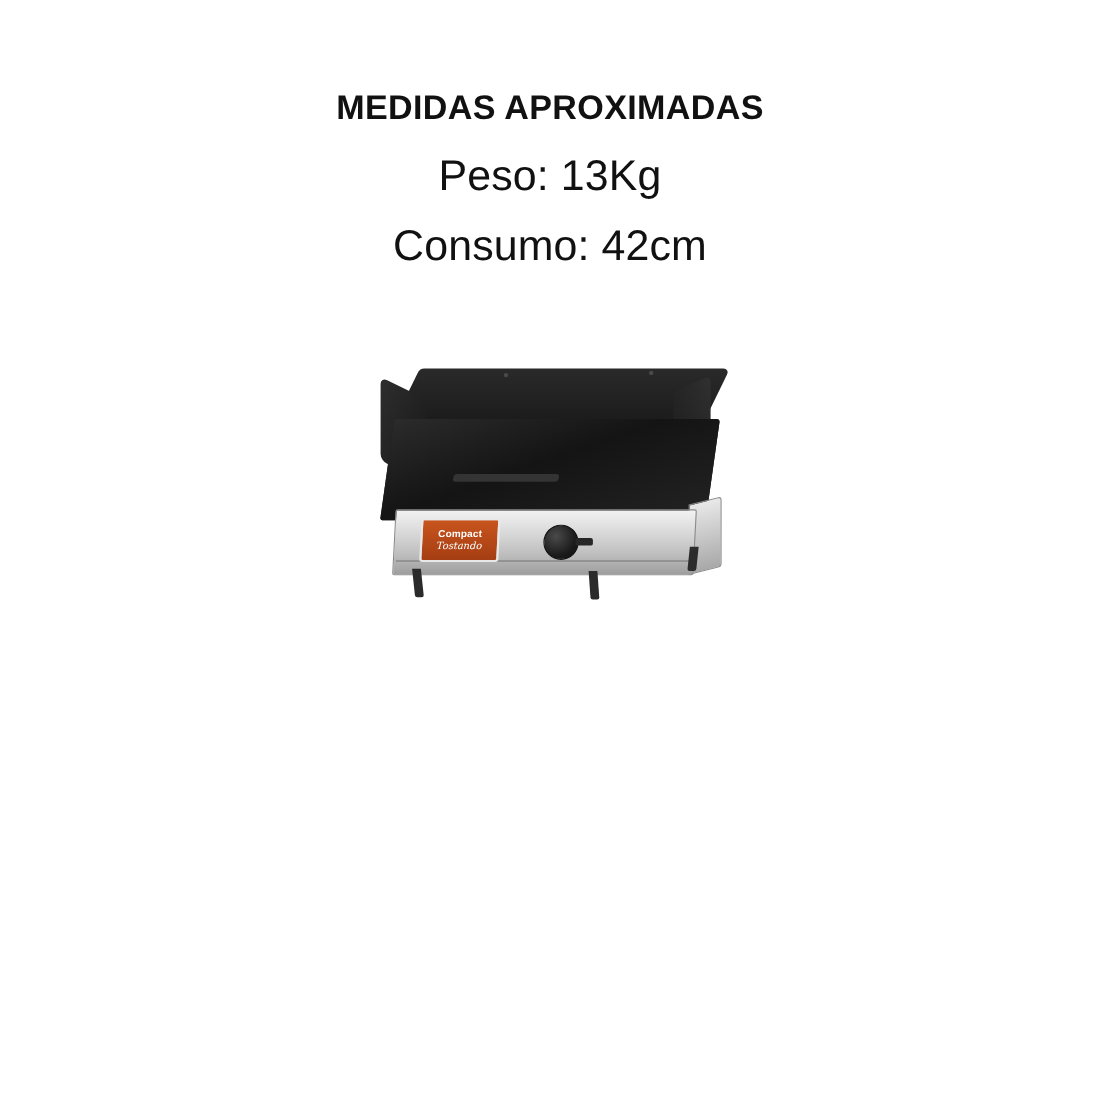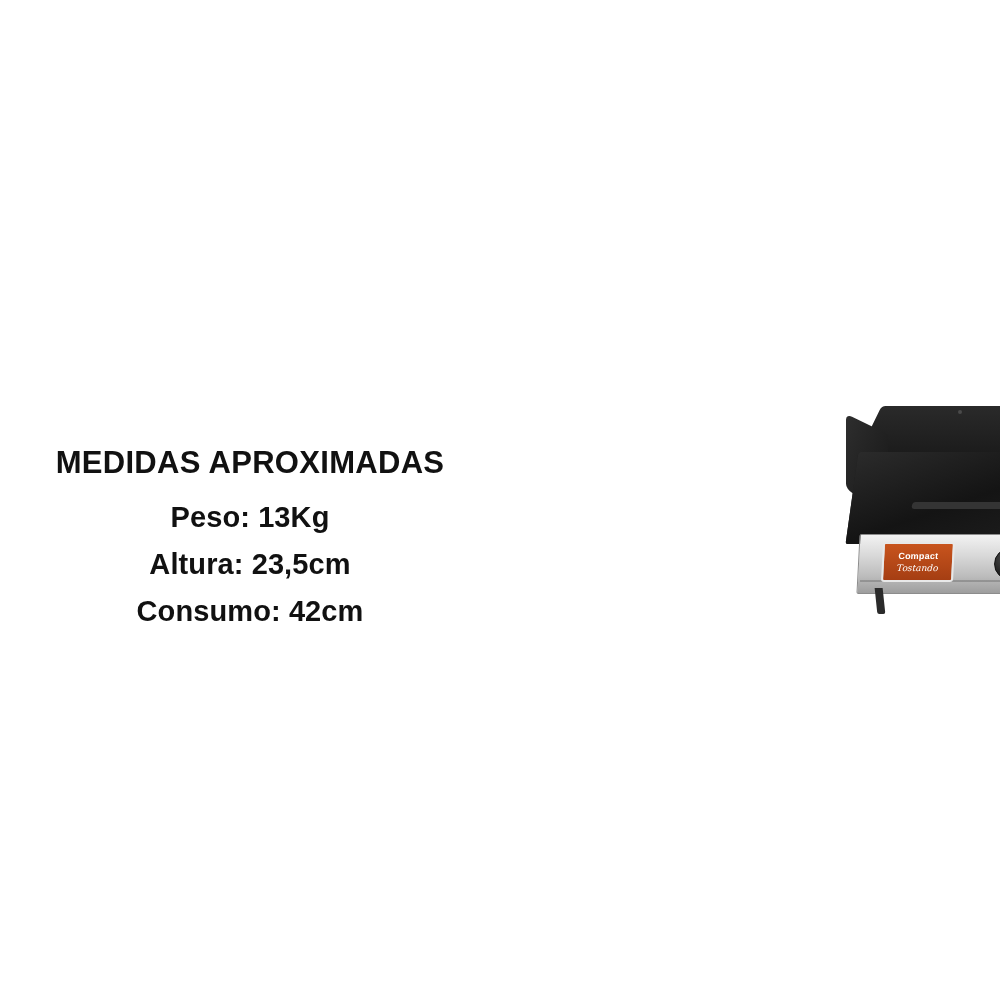--- a/index.html
+++ b/index.html
@@ -13,38 +13,39 @@
     font-family: "Liberation Sans", sans-serif;
     color: #1a1a1a;
     overflow: hidden;
     position: relative;
   }
   .sheet {
     width: 1000px;
     height: 1000px;
     box-sizing: border-box;
     display: flex;
+    flex-direction: column;
     align-items: center;
   }
   .specs {
     width: 100%;
     text-align: center;
     margin-top: 78px;
   }
   .specs-title {
     font-size: 31px;
     font-weight: bold;
     letter-spacing: 0.3px;
     color: #111111;
     line-height: 1.32;
     margin-bottom: 10px;
   }
   .spec-line {
-    font-size: 29px;
-    font-weight: 700;
+    font-size: 39px;
+    font-weight: 400;
     color: #111111;
     line-height: 1.62;
     letter-spacing: 0.1px;
     text-align: center;
   }
 
   
   .product-wrap {
     position: relative;
     width: 1000px;
@@ -229,21 +230,20 @@
   .leg.l3 { left: 286px; top: 184px; height: 22px; transform: skewX(-6deg); }
 </style>
 </head>
 <body>
 
 <div class="sheet">
 
   <div class="specs">
     <div class="specs-title">MEDIDAS APROXIMADAS</div>
     <div class="spec-line">Peso: 13Kg</div>
-    <div class="spec-line">Altura: 23,5cm</div>
     <div class="spec-line">Consumo: 42cm</div>
   </div>
 
   <div class="product-wrap">
     <div class="griddle">
 
       <div class="plate-back"></div>
       <div class="plate-left-lip"></div>
       <div class="plate-right-lip"></div>
       <div class="plate-top"></div>

